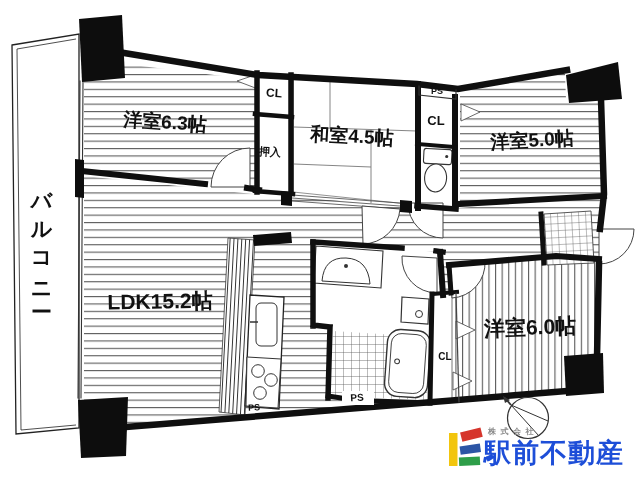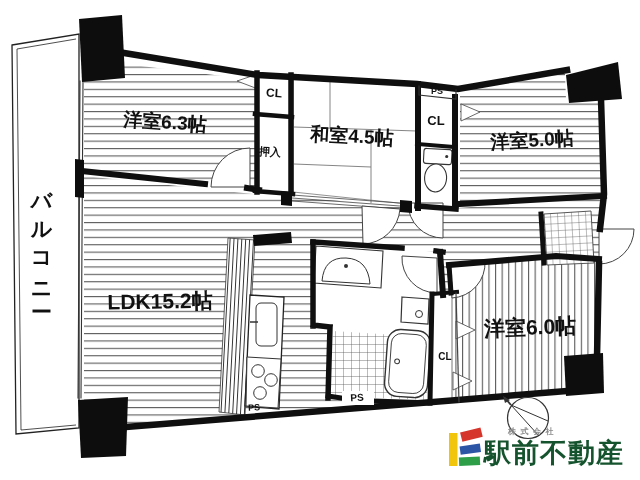--- a/index.html
+++ b/index.html
@@ -4,21 +4,21 @@
 <style>
   html,body{margin:0;padding:0;background:#fff;}
   #stage{position:relative;width:640px;height:480px;background:#fff;overflow:hidden;
          font-family:"Liberation Sans","DejaVu Sans",sans-serif;}
   #plan-svg{position:absolute;left:0;top:0;width:640px;height:480px;}
   .lbl{position:absolute;color:#111;font-weight:700;white-space:nowrap;
        transform:translate(-50%,-50%);line-height:1;}
   .lbl.small{font-weight:700;}
   .vtext{writing-mode:vertical-rl;text-orientation:upright;letter-spacing:7px;}
   .logo-prefix{position:absolute;color:#8a8a8a;font-weight:700;letter-spacing:4.5px;}
-  .logo-name{position:absolute;color:#14532d;font-weight:700;letter-spacing:1px;}
+  .logo-name{position:absolute;color:#1d4ed8;font-weight:700;letter-spacing:1px;}
 </style>
 </head>
 <body>
 
 <div id="stage">
 
 <svg id="plan-svg" viewBox="0 0 640 480" xmlns="http://www.w3.org/2000/svg">
   <defs>
     <pattern id="hstripe" width="8" height="7.4" patternUnits="userSpaceOnUse">
       <rect width="8" height="7.4" fill="#ffffff"></rect>
@@ -198,16 +198,16 @@
 <div class="lbl small" style="left:445px;top:357px;font-size:10px;">CL</div>
 
 <div class="lbl small" style="left:270px;top:152px;font-size:11px;transform:translate(-50%,-50%) rotate(3deg);">押入</div>
 
 <div class="lbl small" style="left:437px;top:91px;font-size:9px;">PS</div>
 
 <div class="lbl small" style="left:357px;top:398px;font-size:10px;transform:translate(-50%,-50%) rotate(-3deg);">PS</div>
 
 <div class="lbl small" style="left:254px;top:408px;font-size:9px;transform:translate(-50%,-50%) rotate(-3deg);">PS</div>
 
-<div class="logo-prefix" style="left:488px;top:426px;font-size:8px;margin-left:20px;">株式会社</div>
+<div class="logo-prefix" style="left:488px;top:426px;font-size:8px;">株式会社</div>
 <div class="logo-name" style="left:484px;top:435px;font-size:27px;">駅前不動産</div>
 
 </div>
 
 </body></html>

